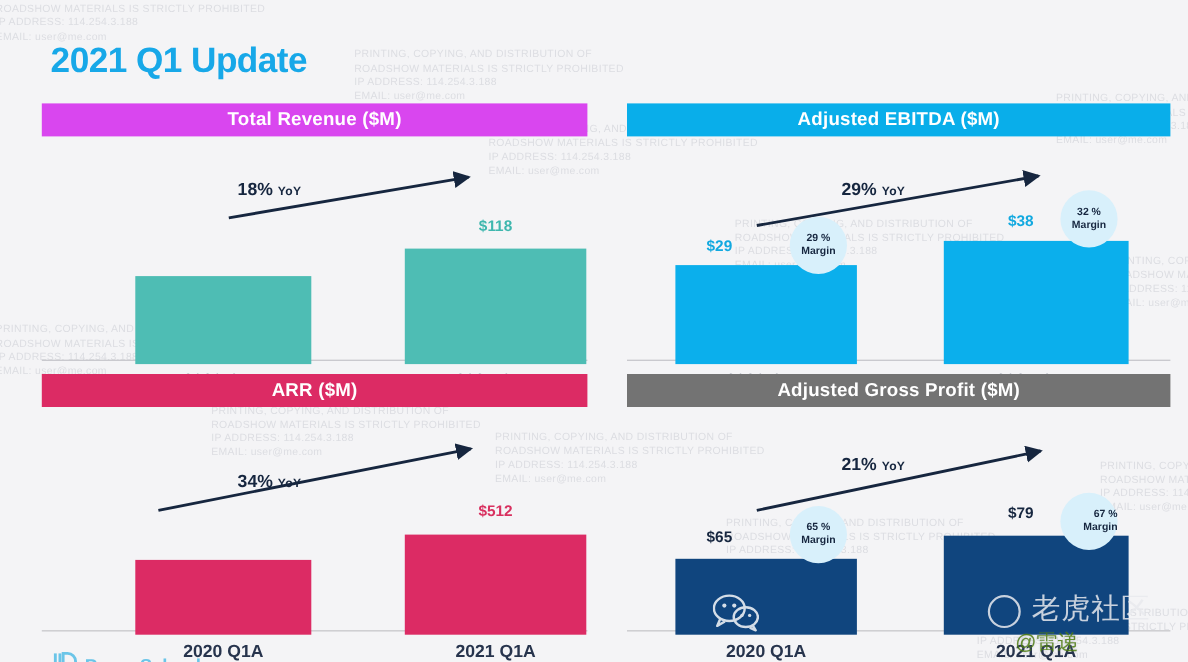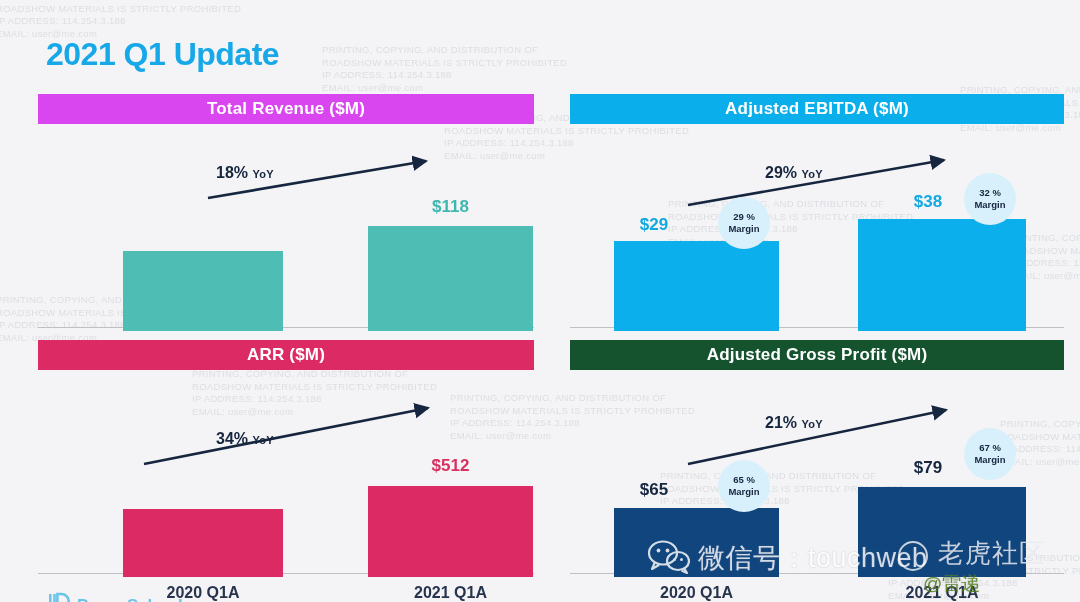--- a/index.html
+++ b/index.html
@@ -57,21 +57,21 @@
   .plot { position: relative; }
   .baseline {
     position: absolute;
     left: 0; right: 0;
     height: 1px;
     background: #bfbfc4;
   }
   .bar { position: absolute; bottom: 1px; }
   .bar-value {
     position: absolute;
-    font-size: 17px;
+    font-size: 14px;
     font-weight: bold;
     text-align: center;
     white-space: nowrap;
   }
   .cat-label {
     position: absolute;
     font-size: 16px;
     font-weight: bold;
     color: #27344d;
     text-align: center;
@@ -319,21 +319,21 @@
         <span class="pct">34%</span>
         <span class="suffix">YoY</span>
       </div>
 
       <div class="cat-label" style="left:85px; width:160px; top:196px;">2020 Q1A</div>
       <div class="cat-label" style="left:330px; width:165px; top:196px;">2021 Q1A</div>
     </div>
   </div>
 
   <div class="panel" style="left:570px; top:340px; width:494px;">
-    <div class="panel-header" style="background:#14532d;">Adjusted Gross Profit ($M)</div>
+    <div class="panel-header" style="background:#737373;">Adjusted Gross Profit ($M)</div>
     <div class="plot" style="height:190px; margin-top:18px;">
       <div class="baseline" style="top:185px;"></div>
 
       <div class="bar" style="left:44px; width:165px; height:69px; background:#10457e;"></div>
       <div class="bar" style="left:288px; width:168px; height:90px; background:#10457e;"></div>
 
       <div class="bar-value" style="left:44px; width:80px; top:92px; color:#16263f;">$65</div>
       <div class="bar-value" style="left:318px; width:80px; top:70px; color:#16263f;">$79</div>
 
       <svg class="arrow-svg" width="494" height="190" viewBox="0 0 494 190">
@@ -346,21 +346,21 @@
       </svg>
       <div class="yoy" style="left:195px; top:26px;">
         <span class="pct">21%</span>
         <span class="suffix">YoY</span>
       </div>
 
       <div class="bubble" style="left:148px; top:72px;">
         <span>65 %</span>
         <span>Margin</span>
       </div>
-      <div class="bubble" style="left:394px; top:40px;">
+      <div class="bubble" style="left:394px; top:60px;align-items:flex-end;">
         <span>67 %</span>
         <span>Margin</span>
       </div>
 
       <div class="cat-label" style="left:44px; width:165px; top:196px;">2020 Q1A</div>
       <div class="cat-label" style="left:288px; width:168px; top:196px;">2021 Q1A</div>
     </div>
   </div>
 
   <div id="logo">
@@ -379,17 +379,16 @@
     <svg width="42" height="36" viewBox="0 0 42 36">
       <ellipse cx="15" cy="13" rx="14" ry="11.5" fill="none" stroke="#ffffff" stroke-width="2.2"></ellipse>
       <path d="M7 22 L4 29 L11 25" fill="none" stroke="#ffffff" stroke-width="2.2" stroke-linejoin="round"></path>
       <circle cx="10.5" cy="10.5" r="1.9" fill="#ffffff"></circle>
       <circle cx="19.5" cy="10.5" r="1.9" fill="#ffffff"></circle>
       <ellipse cx="30" cy="21" rx="11" ry="9" fill="none" stroke="#ffffff" stroke-width="2.2"></ellipse>
       <path d="M36 28 L39 33 L33.5 30.5" fill="none" stroke="#ffffff" stroke-width="2.2" stroke-linejoin="round"></path>
       <circle cx="26.5" cy="19.5" r="1.5" fill="#ffffff"></circle>
       <circle cx="33.5" cy="19.5" r="1.5" fill="#ffffff"></circle>
     </svg>
-    <span id="wechat-id">微信号：touchweb</span>
   </div>
   <div id="wechat-handle">@雷递</div>
 
 </div>
 
 </body></html>

